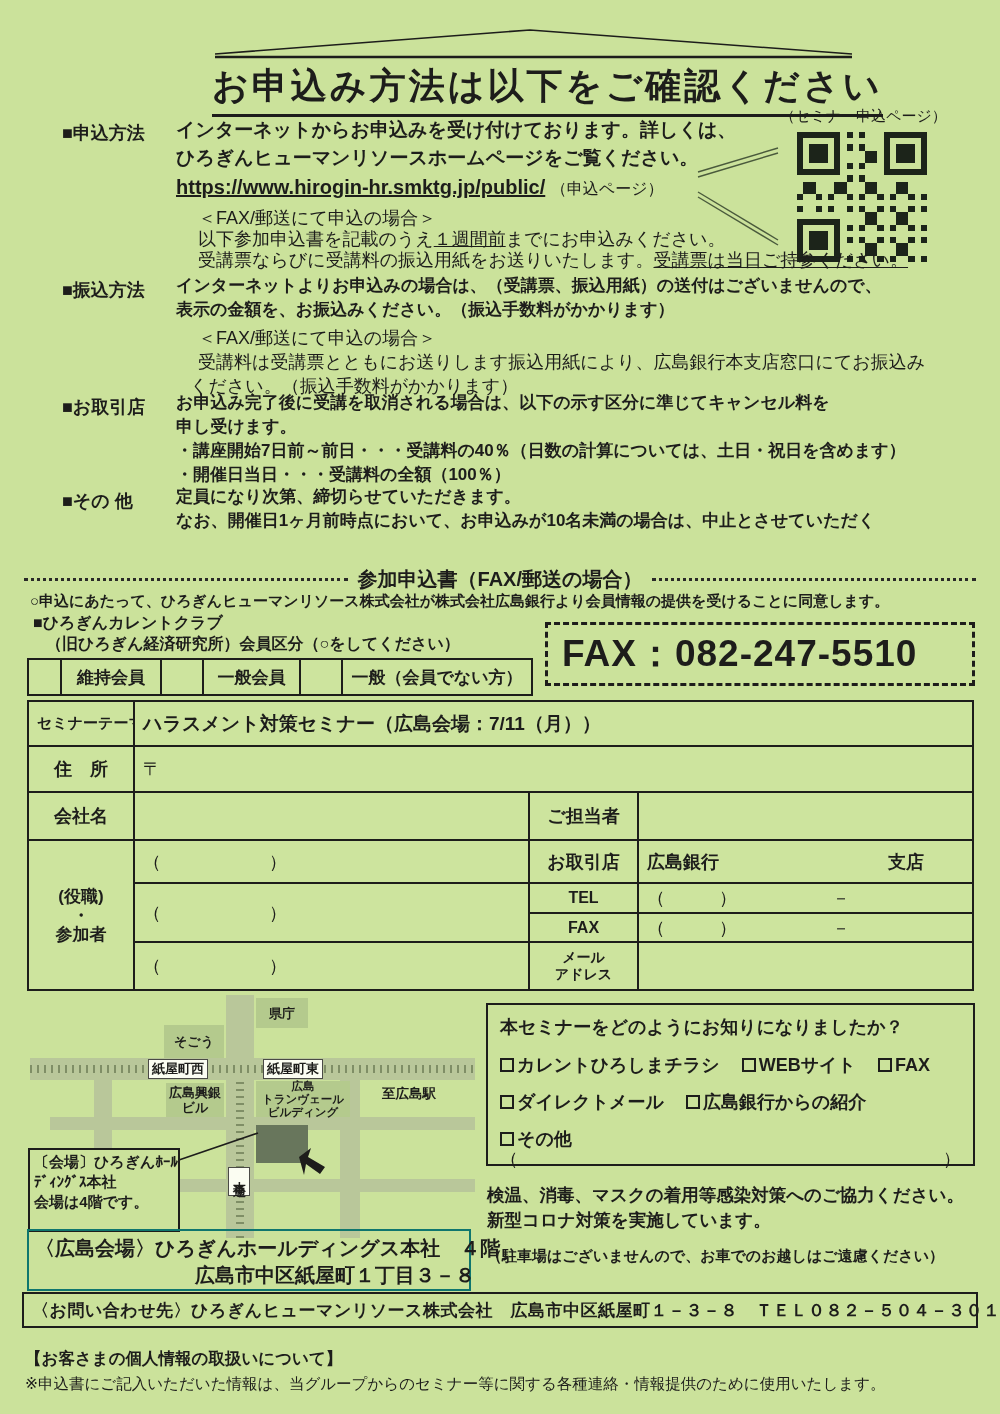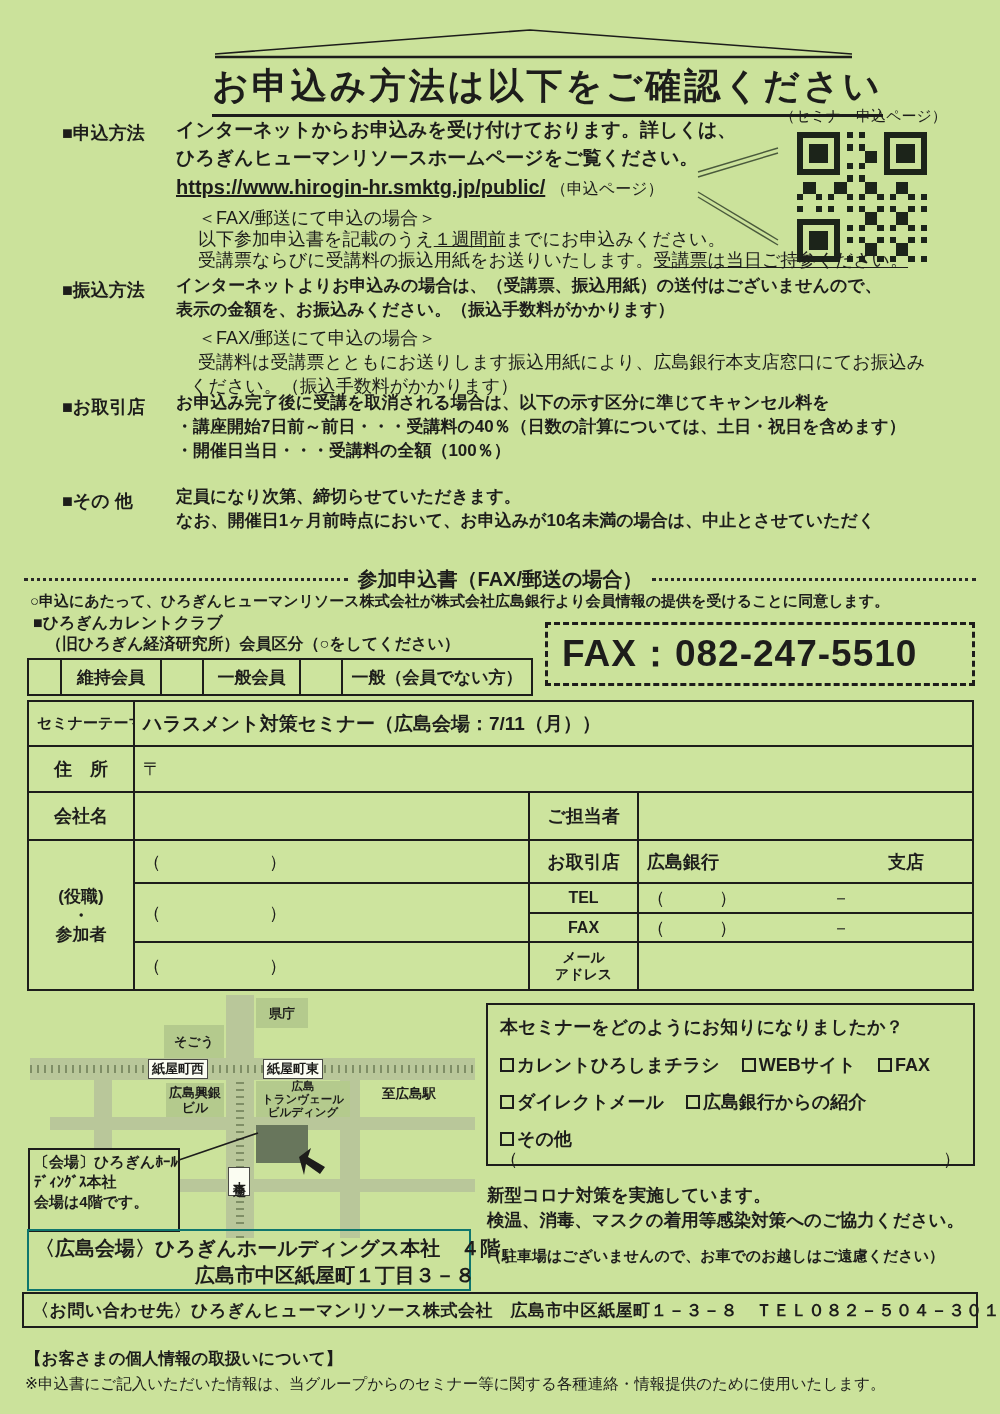--- a/index.html
+++ b/index.html
@@ -231,20 +231,21 @@
     <div class="mid">インターネットよりお申込みの場合は、（受講票、振込用紙）の送付はございませんので、</div>
     <div class="mid">表示の金額を、お振込みください。（振込手数料がかかります）</div>
     <div class="note" style="margin-left:22px;margin-top:6px;">＜FAX/郵送にて申込の場合＞</div>
     <div class="note" style="margin-left:22px;margin-top:3px;">受講料は受講票とともにお送りします振込用紙により、広島銀行本支店窓口にてお振込み</div>
     <div class="note" style="margin-left:14px;margin-top:3px;">ください。（振込手数料がかかります）</div>
   </div>
 
   <div class="abs sec-label" style="left:62px;top:395px;">■お取引店</div>
   <div class="abs" style="left:176px;top:391px;">
     <div class="mid">お申込み完了後に受講を取消される場合は、以下の示す区分に準じてキャンセル料を</div>
+    <div class="mid">申し受けます。</div>
     <div class="mid">・講座開始7日前～前日・・・受講料の40％（日数の計算については、土日・祝日を含めます）</div>
     <div class="mid">・開催日当日・・・受講料の全額（100％）</div>
   </div>
 
   <div class="abs sec-label" style="left:62px;top:489px;">■その 他</div>
   <div class="abs" style="left:176px;top:485px;">
     <div class="mid">定員になり次第、締切らせていただきます。</div>
     <div class="mid">なお、開催日1ヶ月前時点において、お申込みが10名未満の場合は、中止とさせていただく</div>
   </div>
 
@@ -404,22 +405,22 @@
       <span class="cb"></span>
         <span>その他</span>
     </div>
     <div class="free-line">
       <span>（</span>
       <span>）</span>
     </div>
   </div>
 
   <div class="abs covid">
+    <div>検温、消毒、マスクの着用等感染対策へのご協力ください。</div>
     <div>新型コロナ対策を実施しています。</div>
-    <div>検温、消毒、マスクの着用等感染対策へのご協力ください。</div>
   </div>
   <div class="abs parking">（駐車場はございませんので、お車でのお越しはご遠慮ください）</div>
 
   <div class="abs venue-box">
     <div class="l1">〈広島会場〉ひろぎんホールディングス本社　４階</div>
     <div class="l2">広島市中区紙屋町１丁目３－８</div>
   </div>
 
   <div class="abs contact-box">
     <div>〈お問い合わせ先〉ひろぎんヒューマンリソース株式会社　広島市中区紙屋町１－３－８　ＴＥＬ０８２－５０４－３０１２</div>

